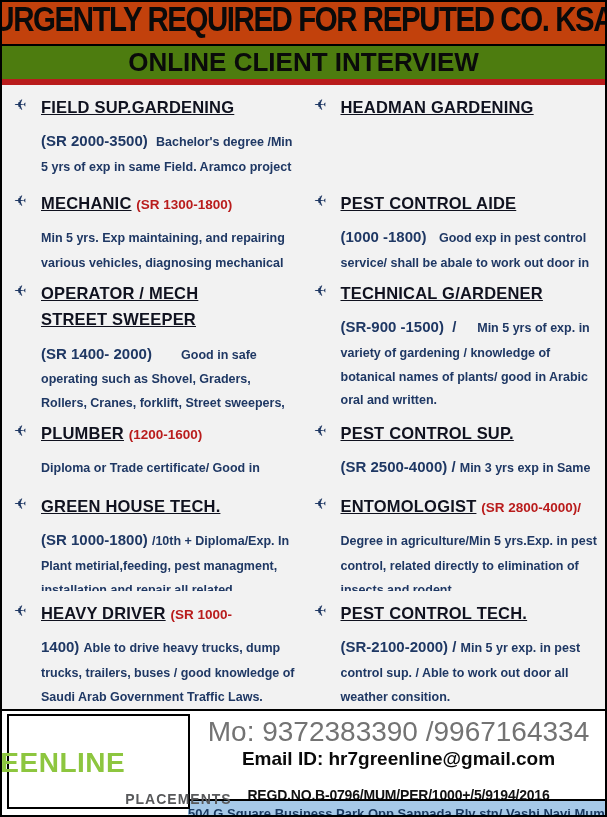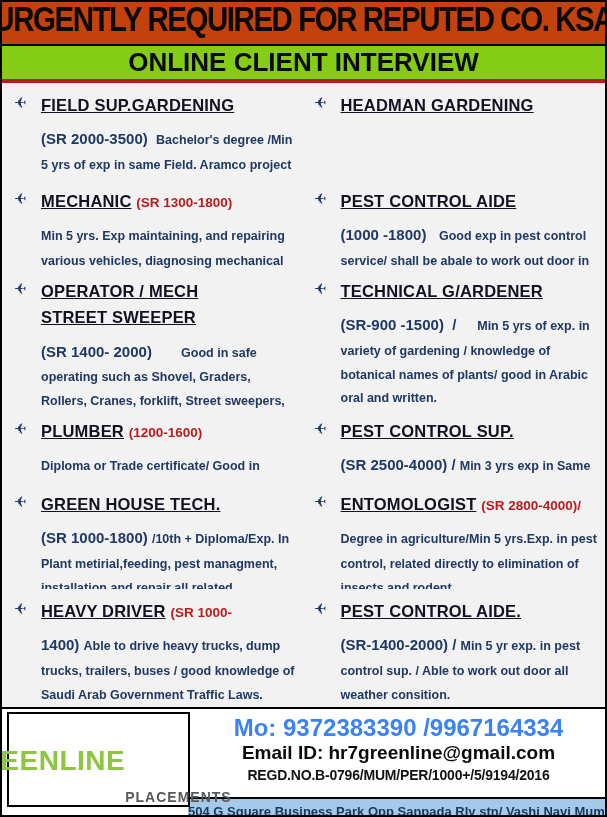--- a/index.html
+++ b/index.html
@@ -11,21 +11,21 @@
   }
   .banner1 {
     height:42px; flex:none; background:#c2410c; border-bottom:2px solid #000;
     display:flex; align-items:flex-start; justify-content:center;
   }
   .banner1 .txt {
     font-size:31px; font-weight:700; color:#0A0A0A; letter-spacing:-1.5px;
     transform:scale(0.95,1.12); white-space:nowrap;
   }
   .banner2 {
-    height:33px; flex:none; background:#84cc16; border-bottom:4px solid #b91c1c;
+    height:33px; flex:none; background:#4d7c0f; border-bottom:6px solid #b91c1c;
     display:flex; align-items:center; justify-content:center;
   }
   .banner2 .txt { font-size:26px; font-weight:700; color:#0A0A0A; }
   .content {
     flex:1; display:grid; grid-template-columns:1fr 1fr;
     grid-template-rows:96px 90px 140px 73px 107px 1fr;
     grid-auto-flow:column; padding:0 2px;
   }
   .job { display:flex; padding:9px 4px 0 10px; overflow:hidden; }
   .bullet {
@@ -48,23 +48,23 @@
     position:relative;
   }
   .logo-box {
     position:absolute; left:5px; top:3px; width:183px; height:95px;
     background:#fff; border:2px solid #000; z-index:2; box-sizing:border-box;
     display:flex; flex-direction:row; align-items:center; justify-content:center;
   }
   .brand { font-size:28px; font-weight:800; color:#8DC63F; letter-spacing:0.5px; line-height:1; margin-top:2px; }
   .brand-sub { font-size:14px; font-weight:800; color:#58595B; align-self:flex-end; margin-right:8px; letter-spacing:1px; }
   .contact { margin-left:190px; text-align:center; padding-top:5px; }
-  .mobile { font-size:24px; font-weight:700; color:#3b82f6; }
+  .mobile { font-size:28px; font-weight:400; color:#737373; }
   .email { font-size:19px; font-weight:800; color:#0A0A0A; }
-  .regd { font-size:14px; font-weight:700; color:#111; margin-top:3px; letter-spacing:-0.2px; }
+  .regd { font-size:14px; font-weight:700; color:#111; margin-top:17px; letter-spacing:-0.2px; }
   .strip {
     position:absolute; left:186px; right:0; top:88px; height:26px;
     background:#A6C9E8; border-top:2px solid #000; border-bottom:2px solid #000;
     line-height:26px; text-align:right; white-space:nowrap; overflow:hidden;
     font-size:13px; font-weight:700; color:#17375E; z-index:1; padding-right:3px;
   }
 </style>
 </head>
 <body>
 
@@ -152,22 +152,22 @@
     <div class="job">
       <span class="bullet"><span class="pl">✈</span></span>
       <div class="jb">
           <h3><span class="tt">ENTOMOLOGIST</span> <span class="note">(SR 2800-4000)/</span></h3>
       <p><span class="salary"></span><span>Degree in agriculture/Min 5 yrs.Exp. in pest control, related directly to elimination of insects and rodent.</span></p>
         </div>
     </div>
     <div class="job">
       <span class="bullet"><span class="pl">✈</span></span>
       <div class="jb">
-          <h3><span class="tt">PEST CONTROL AIDE.</span> <span class="note"></span></h3>
-      <p><span class="salary">(SR-1400-2000) / </span><span>Min 5 yr exp. in pest control sup. / Able to work out door all weather consition.</span></p>
+          <h3><span class="tt">PEST CONTROL TECH.</span> <span class="note"></span></h3>
+      <p><span class="salary">(SR-2100-2000) / </span><span>Min 5 yr exp. in pest control sup. / Able to work out door all weather consition.</span></p>
         </div>
     </div>
   </div>
 
   <div class="footer">
     <div class="logo-box">
       <svg width="52" height="50" viewBox="0 0 60 56">
         <circle cx="30" cy="26" r="20" fill="none" stroke="#8DC63F" stroke-width="9"></circle>
         <rect x="44" y="16" width="14" height="7" fill="#ffffff"></rect>
         <rect x="34" y="22" width="20" height="8" fill="#8DC63F"></rect>

